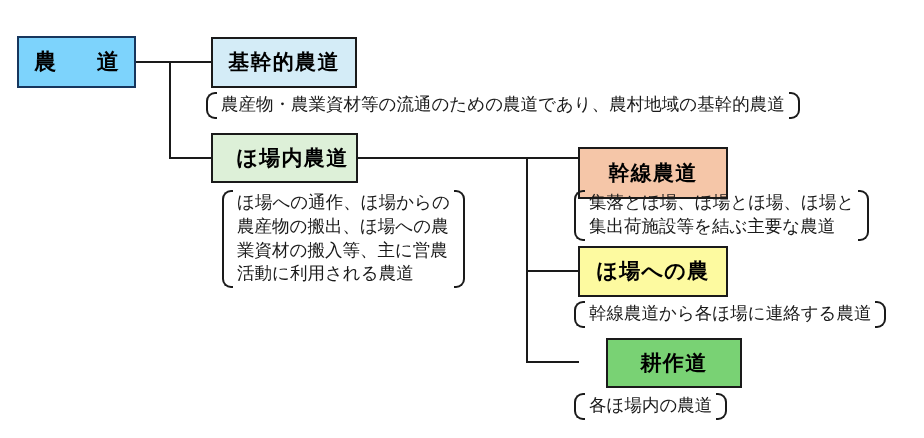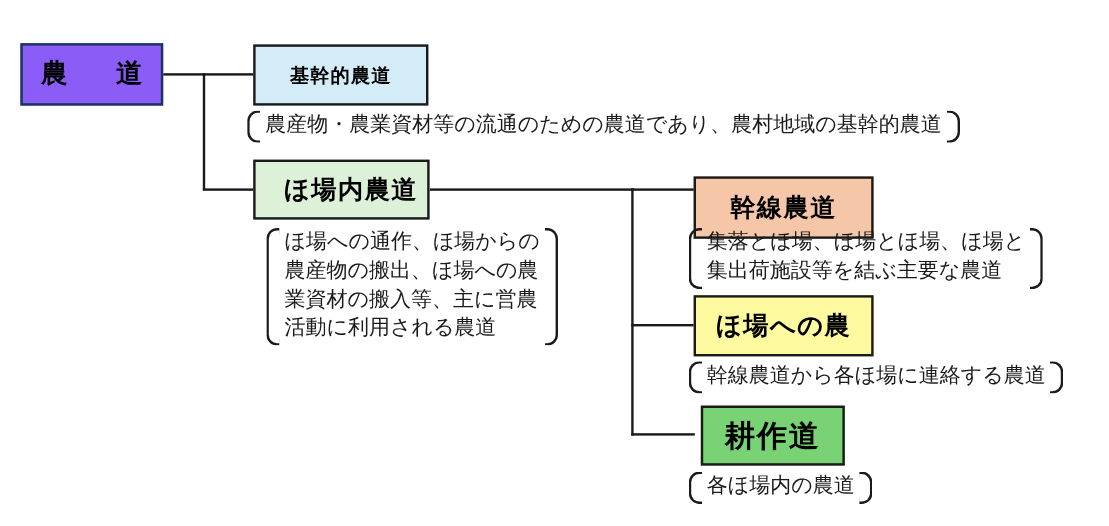--- a/index.html
+++ b/index.html
@@ -35,42 +35,42 @@
     left: 17px;  top: 36px;  width: 119px; height: 52px;
     background: #b3cbe6;
     border-color: #17365d;
     font-size: 22px;
     letter-spacing: 0.42em;
     text-indent: 0.42em;
   }
   #node-kikanteki {
     left: 211px; top: 37px;  width: 146px; height: 51px;
     background: #d4ecf7;
-    font-size: 16px;
+    font-size: 21px;
   }
   #node-hojonai {
     left: 211px; top: 133px; width: 147px; height: 50px;
     background: #ddf0d8;
     font-size: 21px;
     padding-left: 16px;
   }
   #node-kansen {
     left: 578px; top: 133px; width: 150px; height: 52px;
     background: #f5c6a8;
     font-size: 21px;
   }
   #node-shisen {
     left: 578px; top: 246px; width: 150px; height: 51px;
     background: #fdfaa0;
     font-size: 21px;
   }
   #node-kosakudo {
-    left: 584px; top: 338px; width: 120px; height: 50px;
+    left: 606px; top: 338px; width: 136px; height: 50px;
     background: #79d274;
-    font-size: 25px;
+    font-size: 21px;
   }
 
   
   .line {
     position: absolute;
     background: #1a1a1a;
   }
   .h { height: 2px; }
   .v { width: 2px; }
 
@@ -122,21 +122,21 @@
   <div class="line v" style="left:169px; top:61px;  height:97px;"></div>
   <div class="line h" style="left:169px; top:61px;  width:43px;"></div>
   <div class="line h" style="left:169px; top:157px; width:43px;"></div>
 
   <div class="line h" style="left:358px; top:157px; width:170px;"></div>
   <div class="line v" style="left:526px; top:157px; height:206px;"></div>
   <div class="line h" style="left:526px; top:157px; width:53px;"></div>
   <div class="line h" style="left:526px; top:270px; width:53px;"></div>
   <div class="line h" style="left:526px; top:361px; width:53px;"></div>
 
-  <div class="node" id="node-nodo" style="background: #8b5cf6;">農　道</div>
+  <div class="node" id="node-nodo" style="background: #7dd3fc;">農　道</div>
   <div class="node" id="node-kikanteki" style="background: rgb(212, 236, 247);">基幹的農道</div>
   <div class="node" id="node-hojonai" style="background: rgb(221, 240, 216);">ほ場内農道</div>
   <div class="node" id="node-kansen" style="background: rgb(245, 198, 168); margin-top: 14px;">幹線農道</div>
   <div class="node" id="node-shisen" style="background: rgb(253, 250, 160);">ほ場への農</div>
   <div class="node" id="node-kosakudo" style="background: rgb(121, 210, 116);">耕作道</div>
 
   <div class="desc" id="desc-hojonai">
     <div class="br br-l"></div>
     <div class="txt">
         <span>ほ場への通作、ほ場からの</span>

